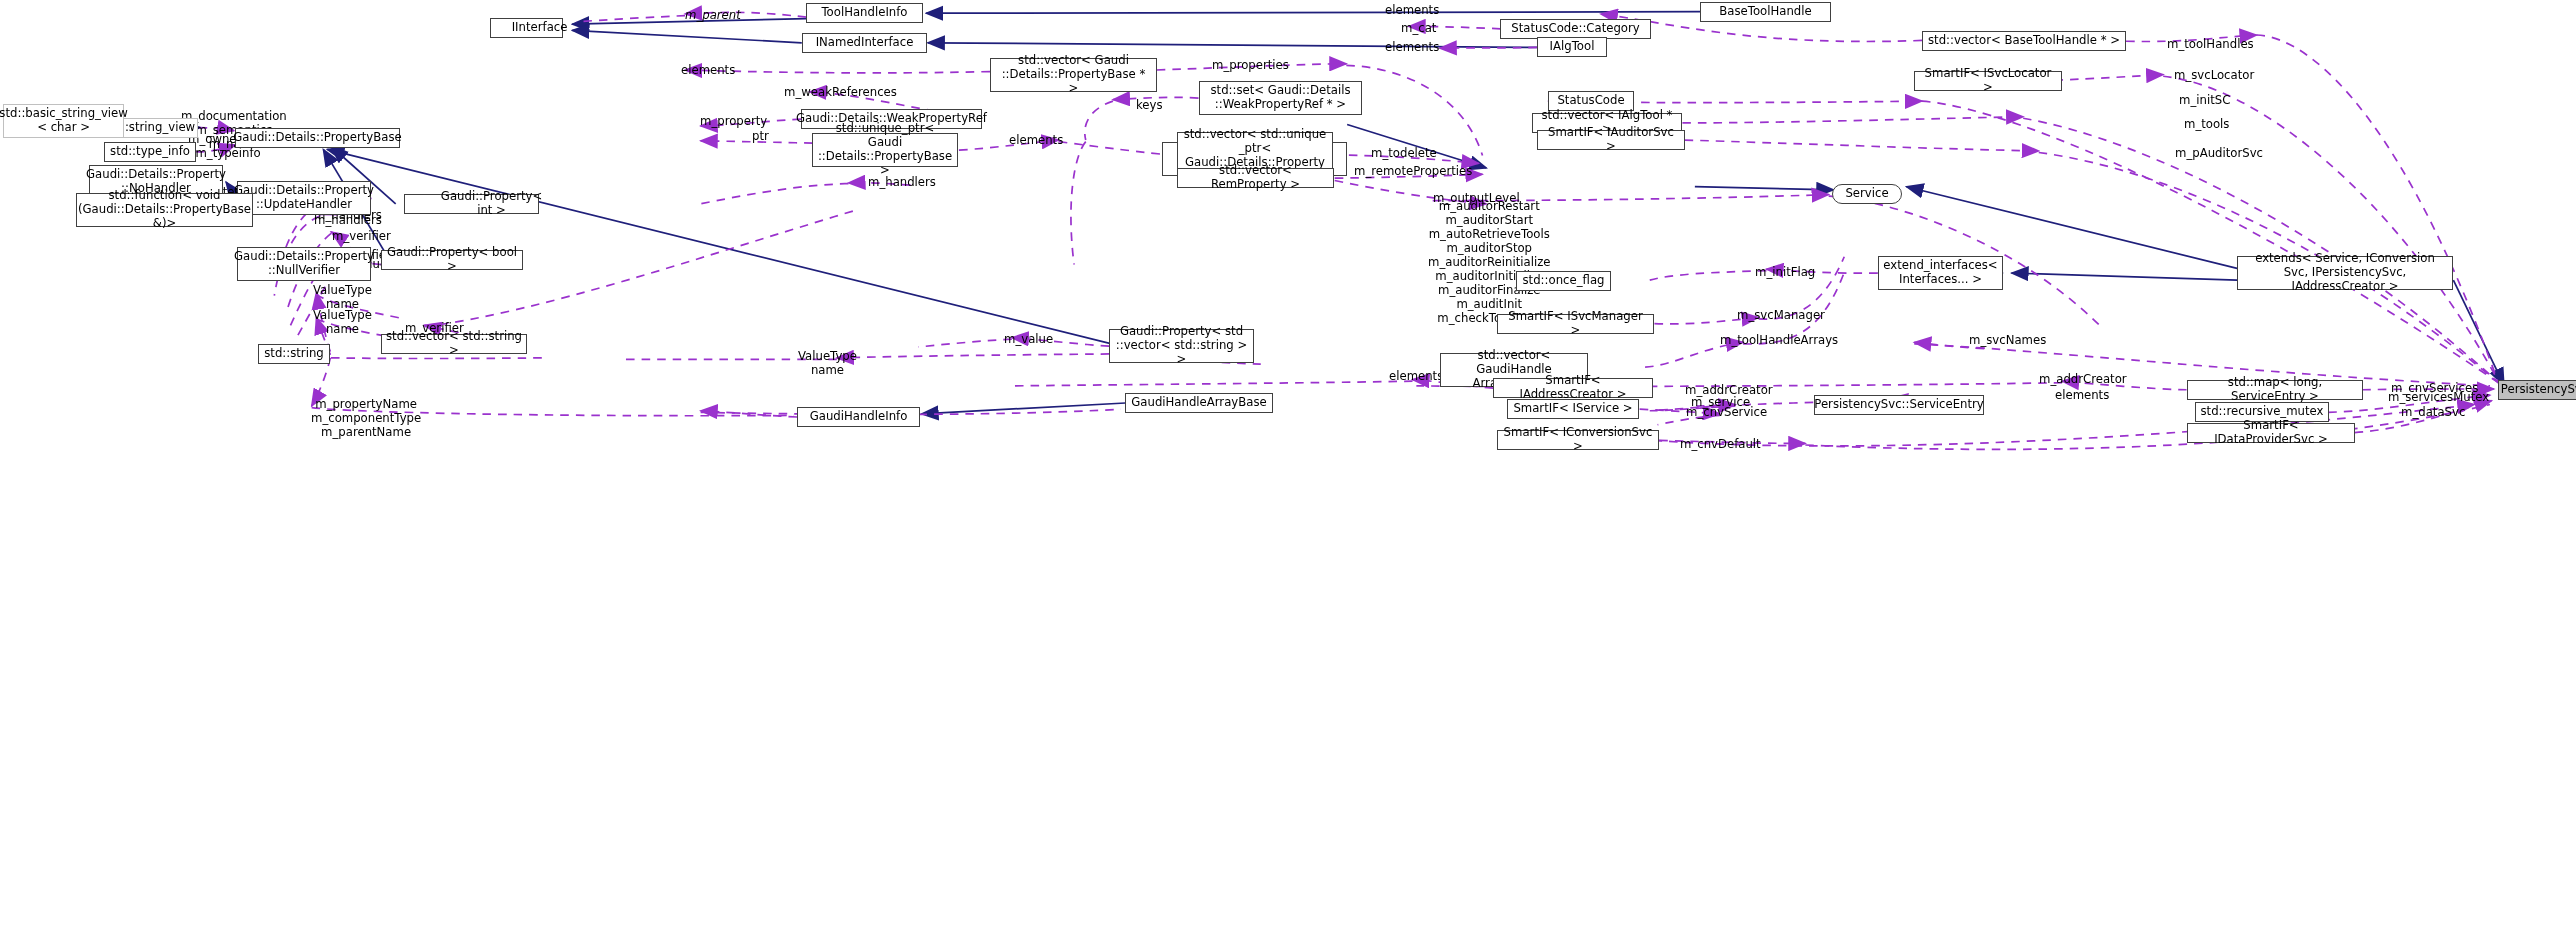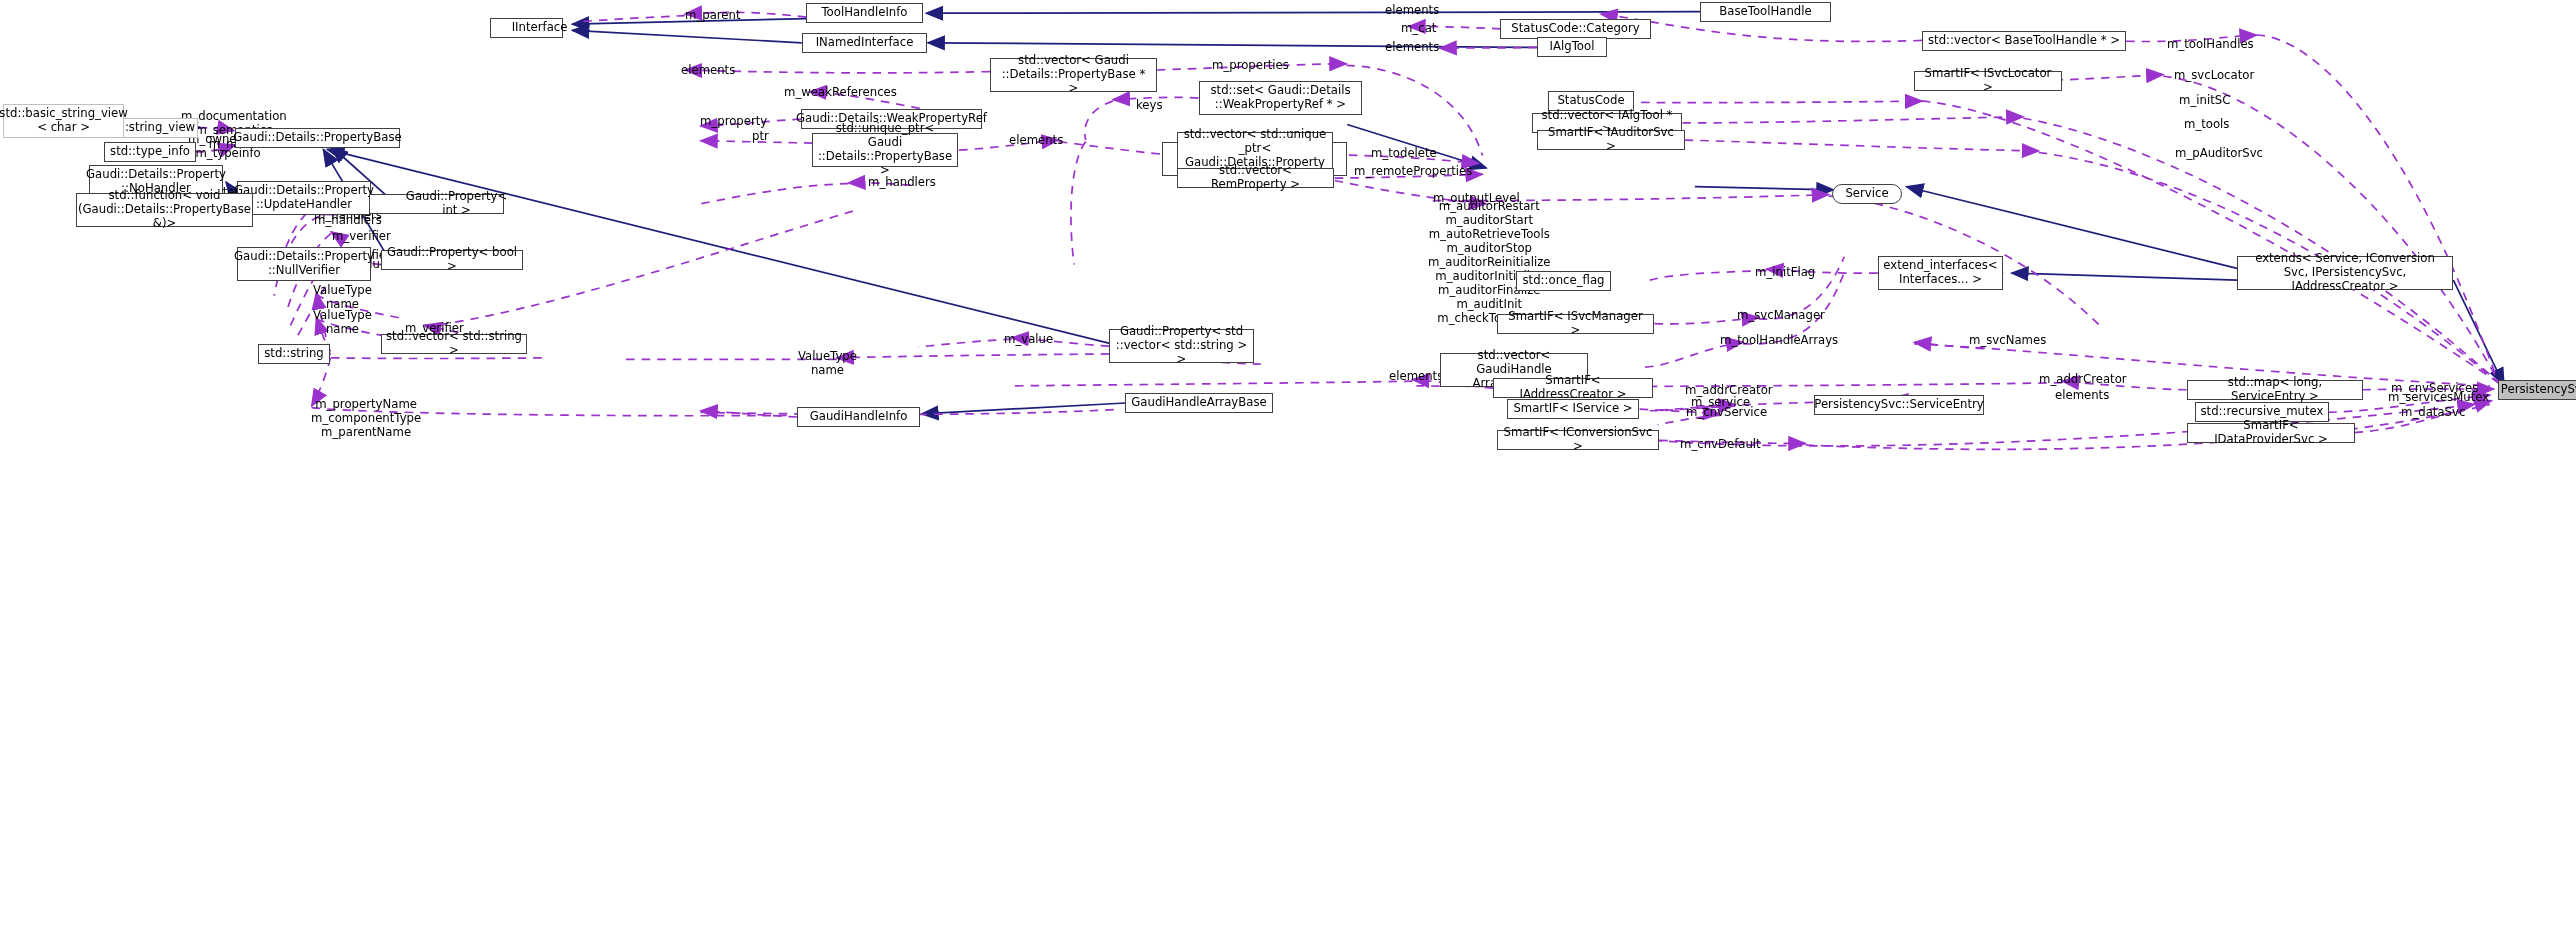--- a/index.html
+++ b/index.html
@@ -174,21 +174,21 @@
 _ptr&lt; Gaudi::Details::Property
 Base &gt; &gt;</span></div>
   <div class="node" style="left:89px;top:165px;width:134px;height:34px;"><span>Gaudi::Details::Property
 ::NoHandler</span></div>
   <div class="node" style="left:1177px;top:168px;width:157px;height:20px;"><span>std::vector&lt; RemProperty &gt;</span></div>
   <div class="node" style="left:237px;top:181px;width:134px;height:34px;"><span>Gaudi::Details::Property
 ::UpdateHandler</span></div>
   <div class="node" style="left:1832px;top:184px;width:70px;height:20px;border-radius:10px;"><span>Service</span></div>
   <div class="node" style="left:76px;top:193px;width:177px;height:34px;"><span>std::function&lt; void
 (Gaudi::Details::PropertyBase &amp;)&gt;</span></div>
-  <div class="node" style="left:369px;top:194px;width:135px;height:20px;padding-left:44px;"><span>Gaudi::Property&lt; int &gt;</span></div>
+  <div class="node" style="left:404px;top:194px;width:135px;height:20px;padding-left:44px;"><span>Gaudi::Property&lt; int &gt;</span></div>
   <div class="node" style="left:1878px;top:256px;width:125px;height:34px;"><span>extend_interfaces&lt;
 Interfaces... &gt;</span></div>
   <div class="node" style="left:2237px;top:256px;width:216px;height:34px;"><span>extends&lt; Service, IConversion
 Svc, IPersistencySvc, IAddressCreator &gt;</span></div>
   <div class="node" style="left:237px;top:247px;width:134px;height:34px;"><span>Gaudi::Details::Property
 ::NullVerifier</span></div>
   <div class="node" style="left:381px;top:250px;width:142px;height:20px;"><span>Gaudi::Property&lt; bool &gt;</span></div>
   <div class="node" style="left:1516px;top:271px;width:95px;height:20px;"><span>std::once_flag</span></div>
   <div class="node" style="left:1497px;top:314px;width:157px;height:20px;"><span>SmartIF&lt; ISvcManager &gt;</span></div>
   <div class="node" style="left:1109px;top:329px;width:145px;height:34px;"><span>Gaudi::Property&lt; std
@@ -202,21 +202,21 @@
   <div class="node focus" style="left:2498px;top:380px;width:93px;height:20px;"><span>PersistencySvc</span></div>
   <div class="node" style="left:1125px;top:393px;width:148px;height:20px;"><span>GaudiHandleArrayBase</span></div>
   <div class="node" style="left:1507px;top:399px;width:132px;height:20px;"><span>SmartIF&lt; IService &gt;</span></div>
   <div class="node" style="left:1814px;top:395px;width:170px;height:20px;"><span>PersistencySvc::ServiceEntry</span></div>
   <div class="node" style="left:2195px;top:402px;width:134px;height:20px;"><span>std::recursive_mutex</span></div>
   <div class="node" style="left:797px;top:407px;width:123px;height:20px;"><span>GaudiHandleInfo</span></div>
   <div class="node" style="left:2187px;top:423px;width:168px;height:20px;"><span>SmartIF&lt; IDataProviderSvc &gt;</span></div>
   <div class="node" style="left:1497px;top:430px;width:162px;height:20px;"><span>SmartIF&lt; IConversionSvc &gt;</span></div>
 
   <div class="elabel" style="left:1385px;top:3.1px;"><span>elements</span></div>
-  <div class="elabel" style="left:685px;top:7.8px;"><span>m_parent</span></div>
+  <div class="elabel" style="left:685px;top:7.8px;font-style:italic;"><span>m_parent</span></div>
   <div class="elabel" style="left:2167px;top:37px;"><span>m_toolHandles</span></div>
   <div class="elabel" style="left:1401px;top:21px;"><span>m_cat</span></div>
   <div class="elabel" style="left:1385px;top:40px;"><span>elements</span></div>
   <div class="elabel" style="left:2174px;top:68px;"><span>m_svcLocator</span></div>
   <div class="elabel" style="left:1212px;top:58px;"><span>m_properties</span></div>
   <div class="elabel" style="left:681px;top:63px;"><span>elements</span></div>
   <div class="elabel" style="left:2179px;top:93px;"><span>m_initSC</span></div>
   <div class="elabel" style="left:784px;top:85px;"><span>m_weakReferences</span></div>
   <div class="elabel" style="left:1136px;top:98px;"><span>keys</span></div>
   <div class="elabel" style="left:2184px;top:117px;"><span>m_tools</span></div>

